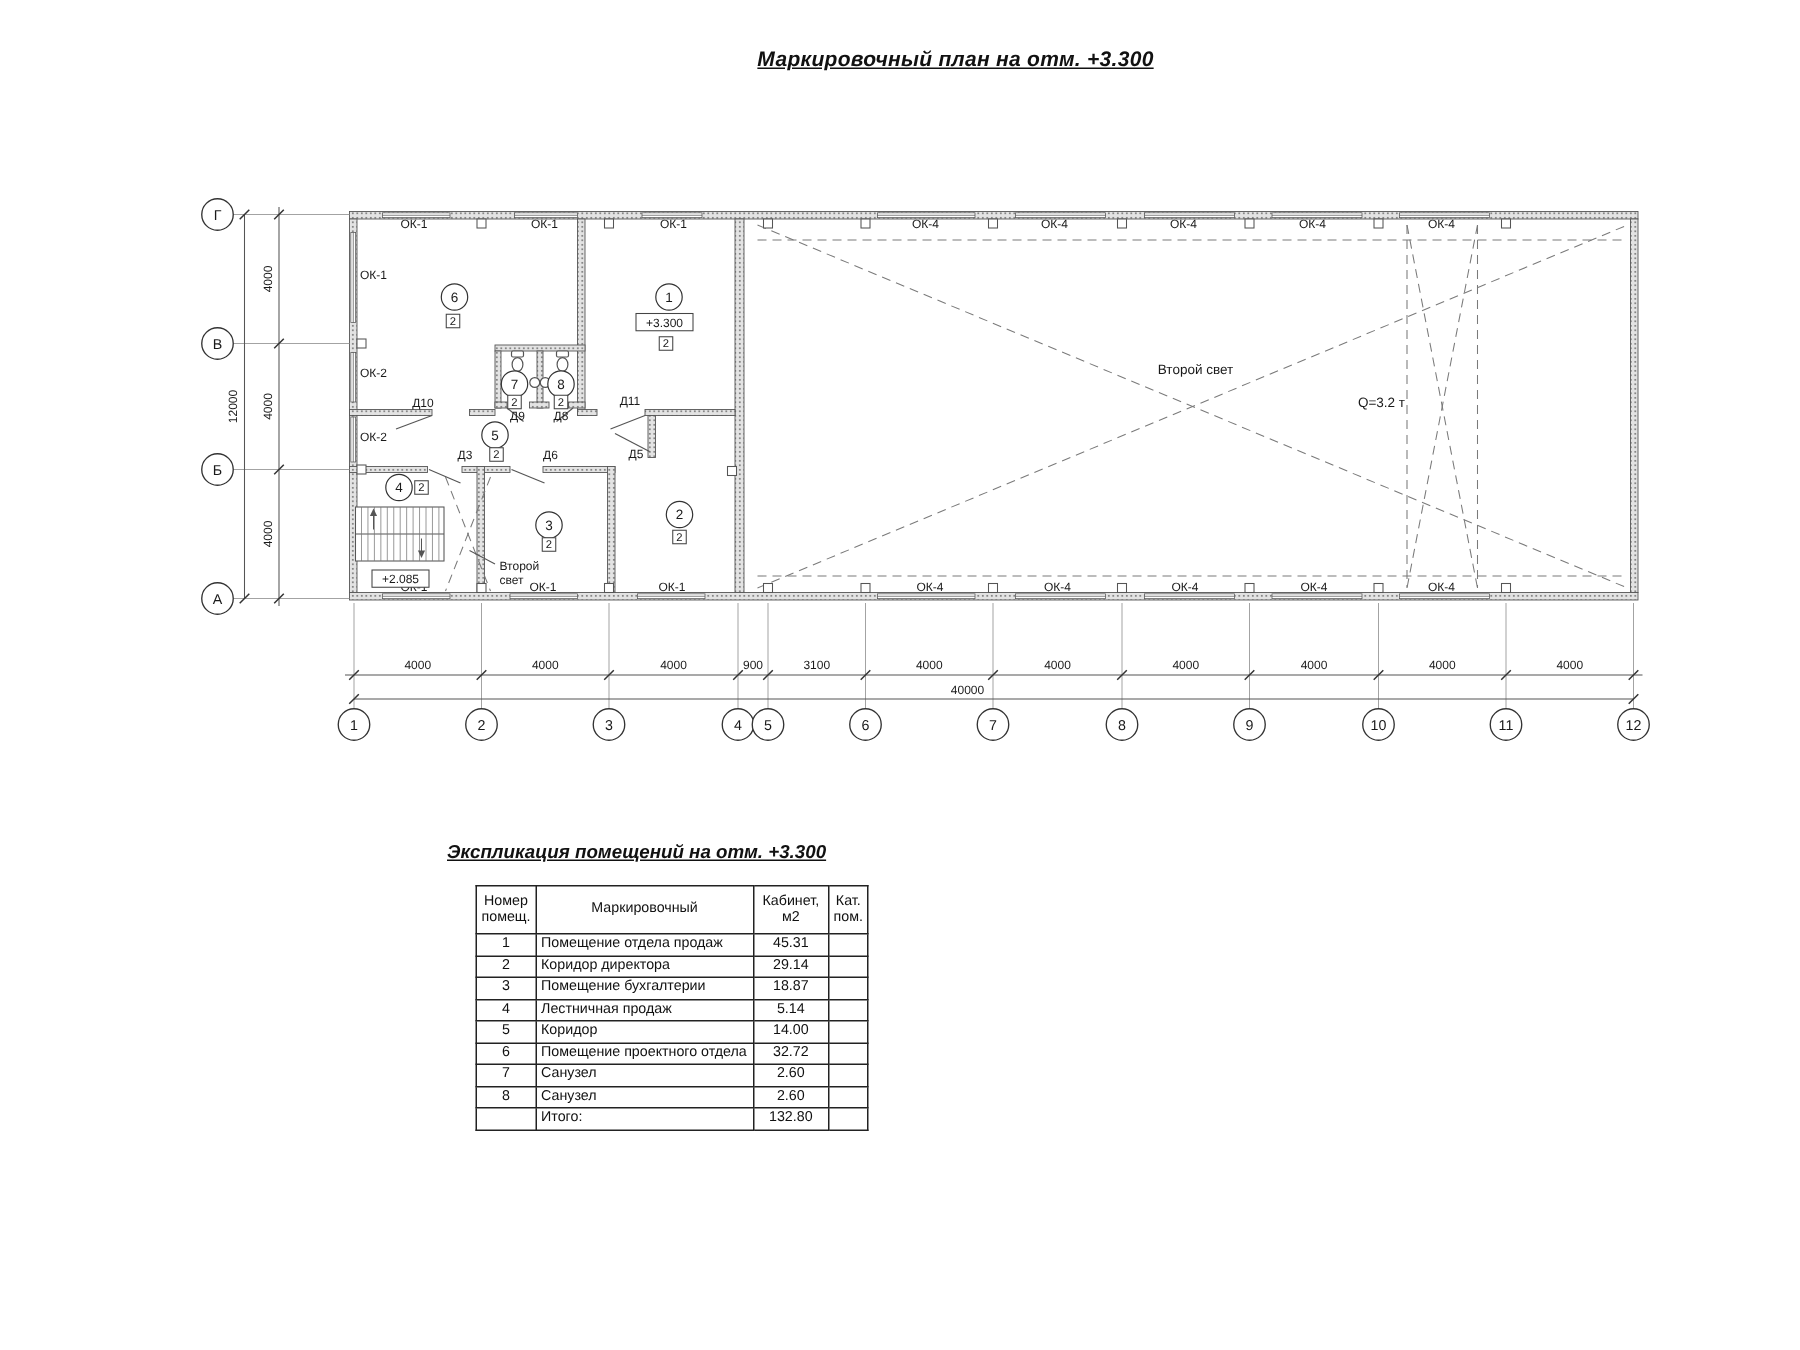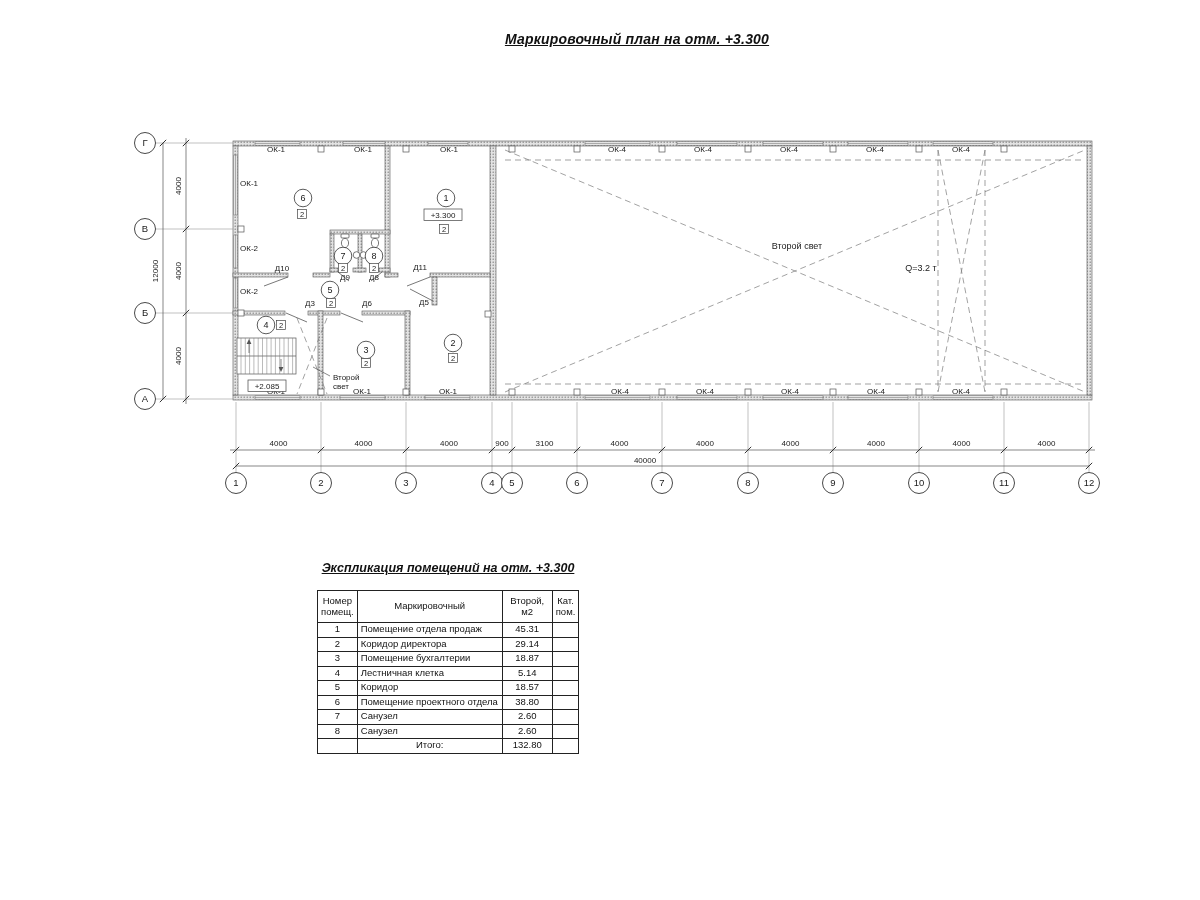--- a/index.html
+++ b/index.html
@@ -8,36 +8,36 @@
     background:#ffffff;font-family:"Liberation Sans",sans-serif;color:#1a1a1a;
   }
   .sheet-title{
     position:absolute;top:31px;left:37px;width:1200px;text-align:center;
     font-size:14px;font-weight:bold;font-style:italic;text-decoration:underline;
     letter-spacing:.2px;color:#111;
   }
   #plan-wrap{position:absolute;top:0;left:0;width:1200px;height:540px;}
   svg text{font-family:"Liberation Sans",sans-serif;fill:#1a1a1a;}
   .expl-title{
-    position:absolute;top:561px;left:298px;width:300px;text-align:center;
+    position:absolute;top:561px;left:298px;width:300px;
     font-size:12.5px;font-weight:bold;font-style:italic;text-decoration:underline;color:#111;
   }
   table.expl{
     position:absolute;top:590px;left:317px;border-collapse:collapse;
     font-size:9.5px;color:#111;table-layout:fixed;background:#fff;
     border:1.5px solid #222;
   }
   table.expl th,table.expl td{
     border:1px solid #222;padding:0 3px;line-height:1.15;
     overflow:hidden;white-space:nowrap;
   }
   table.expl th{font-weight:normal;height:31px;text-align:center;white-space:normal;}
   table.expl tbody td,table.expl tfoot td{height:13.5px;}
   .c{text-align:center;}
-  .r{text-align:center;}
+  .r{text-align:left;}
 </style>
 </head>
 <body>
 
 <div class="sheet-title">Маркировочный план на отм. +3.300</div>
 
 <div id="plan-wrap">
 <svg id="plan" width="1200" height="540" viewBox="0 0 1200 540">
   <defs>
     <pattern id="stipple" width="3" height="3" patternUnits="userSpaceOnUse">
@@ -362,21 +362,21 @@
   <colgroup>
     <col style="width:35px">
       <col style="width:145px">
       <col style="width:50px">
       <col style="width:22px">
   </colgroup>
   <thead>
     <tr>
       <th>Номер помещ.</th>
       <th>Маркировочный</th>
-      <th>Второй, м2</th>
+      <th>Кабинет, м2</th>
       <th>Кат. пом.</th>
     </tr>
   </thead>
   <tbody id="expl-body">
       <tr>
         <td class="c">1</td>
         <td class="">Помещение отдела продаж</td>
         <td class="c">45.31</td>
         <td class="c"></td>
       </tr>
@@ -387,34 +387,34 @@
         <td class="c"></td>
       </tr>
       <tr>
         <td class="c">3</td>
         <td class="">Помещение бухгалтерии</td>
         <td class="c">18.87</td>
         <td class="c"></td>
       </tr>
       <tr>
         <td class="c">4</td>
-        <td class="">Лестничная клетка</td>
+        <td class="">Лестничная продаж</td>
         <td class="c">5.14</td>
         <td class="c"></td>
       </tr>
       <tr>
         <td class="c">5</td>
         <td class="">Коридор</td>
-        <td class="c">18.57</td>
+        <td class="c">14.00</td>
         <td class="c"></td>
       </tr>
       <tr>
         <td class="c">6</td>
         <td class="">Помещение проектного отдела</td>
-        <td class="c">38.80</td>
+        <td class="c">32.72</td>
         <td class="c"></td>
       </tr>
       <tr>
         <td class="c">7</td>
         <td class="">Санузел</td>
         <td class="c">2.60</td>
         <td class="c"></td>
       </tr>
       <tr>
         <td class="c">8</td>

